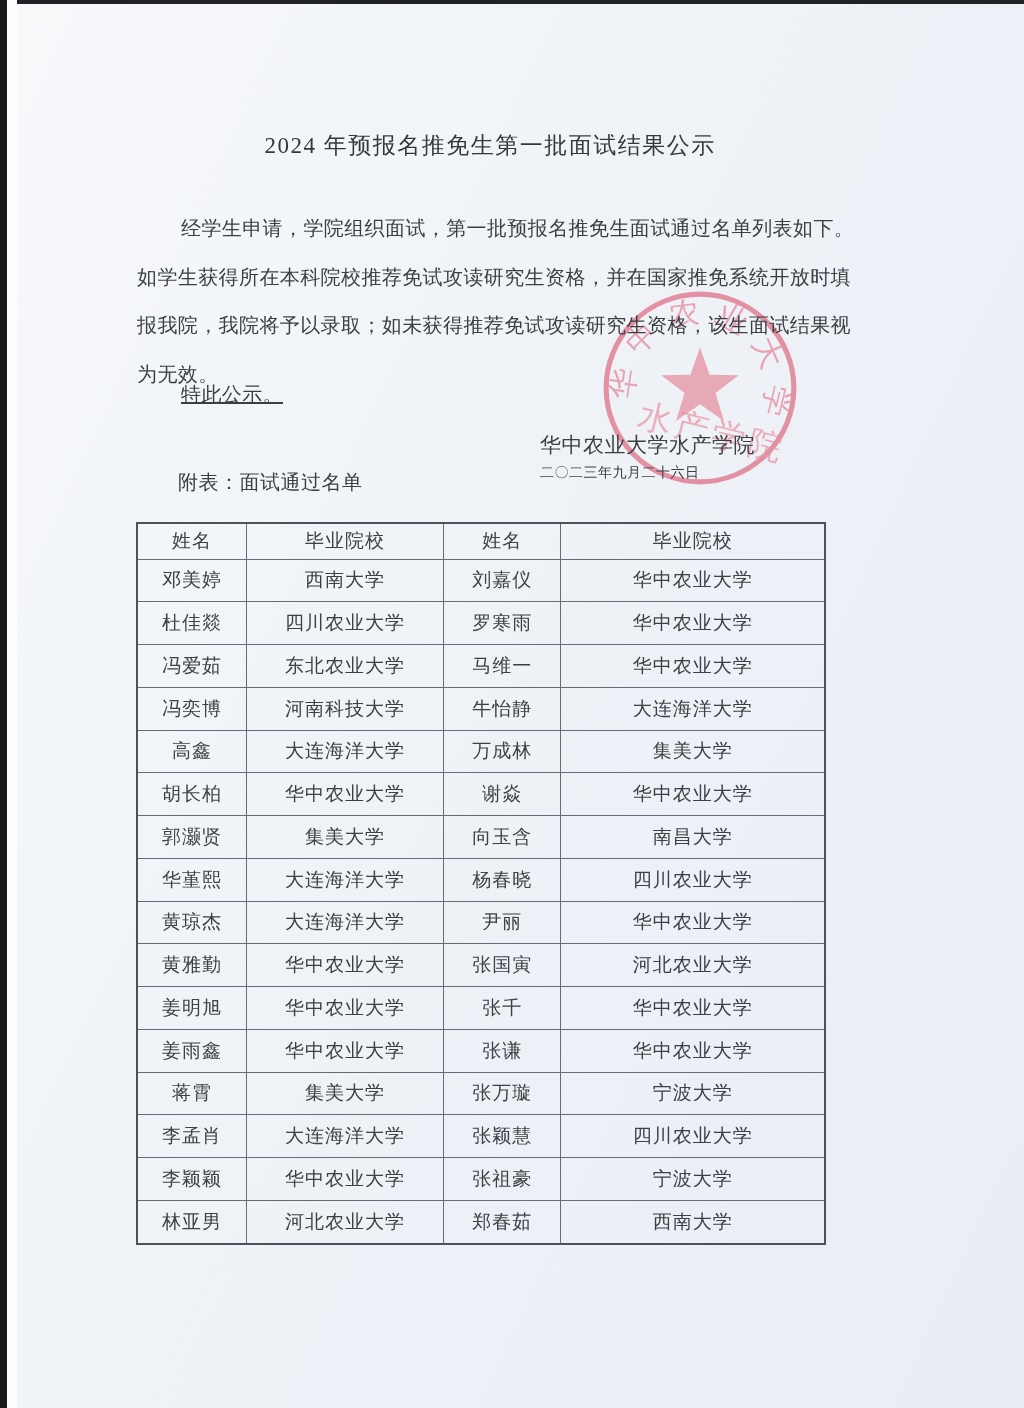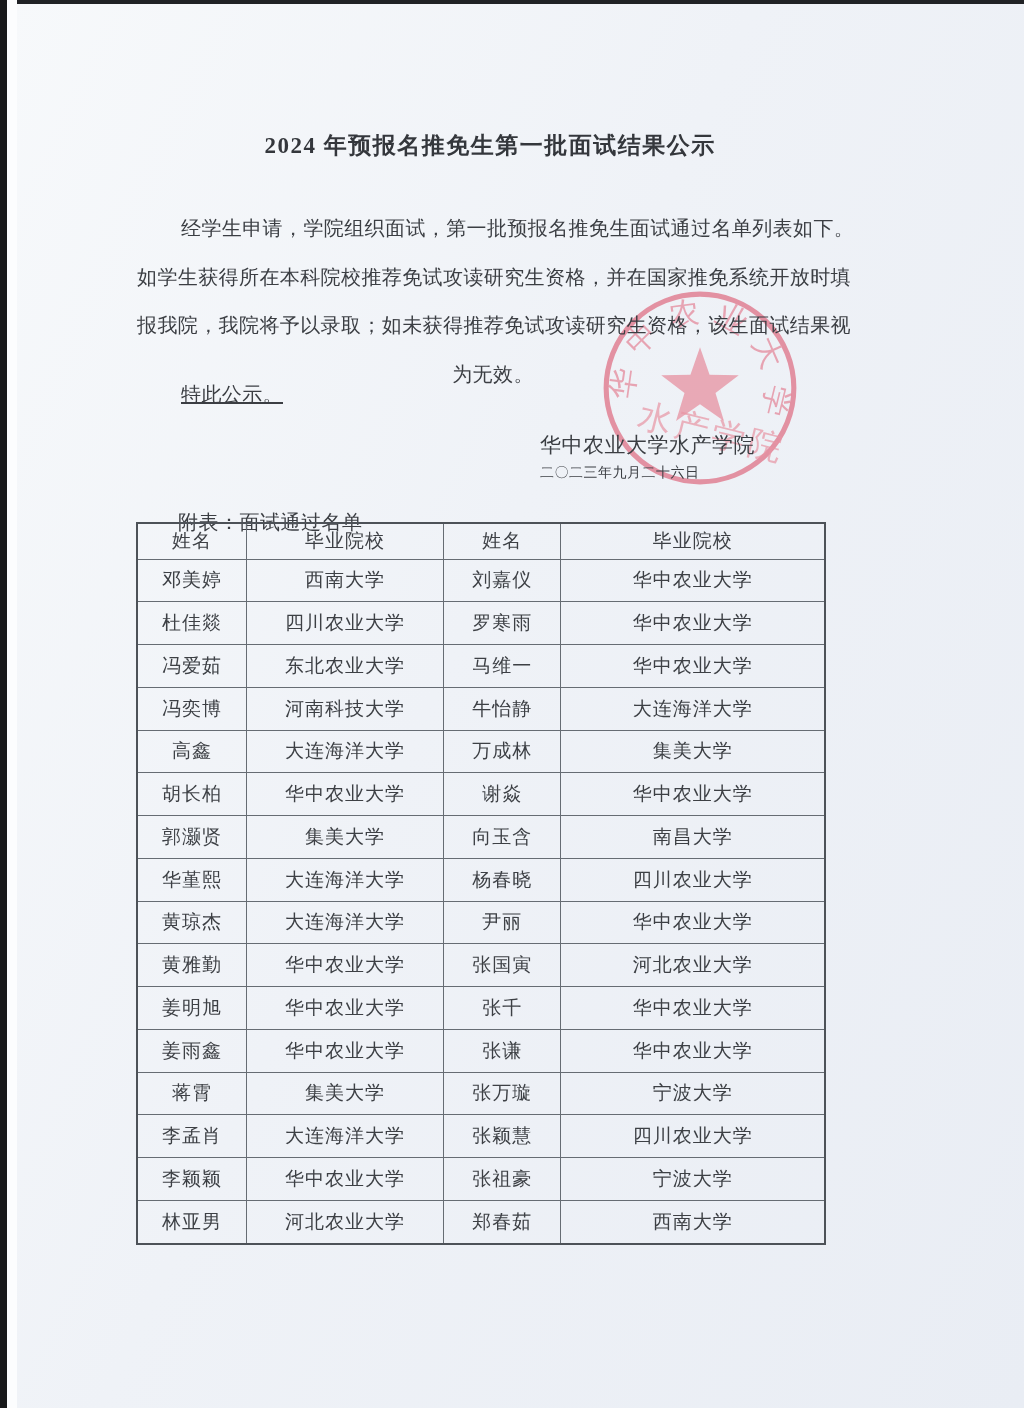--- a/index.html
+++ b/index.html
@@ -23,45 +23,44 @@
     position: absolute; top: 0; left: 0; width: 7px; height: 1408px;
     background: #17181a;
   }
   .edge-left-sliver {
     position: absolute; top: 0; left: 7px; width: 10px; height: 1408px;
     background: #fcfdfe;
   }
   .title {
     position: absolute; top: 130px; left: 0; width: 980px;
     text-align: center;
-    font-size: 23px; font-weight: bold; letter-spacing: 1.5px;
+    font-size: 23px; font-weight: normal; letter-spacing: 1.5px;
     color: #34373c;
     white-space: nowrap;
   }
   .para {
     position: absolute; top: 204px; left: 137px; width: 712px;
     font-size: 20px; line-height: 48.5px; letter-spacing: 0.4px;
     white-space: nowrap;
-    text-align: center;
   }
   .para .indent { padding-left: 44px; }
   .closing {
     position: absolute; top: 370px; left: 181px;
     font-size: 20px; line-height: 48.5px; letter-spacing: 0.4px; text-decoration: underline;
   }
   .signature {
     position: absolute; top: 419px; left: 540px;
     font-size: 21px; letter-spacing: 0.5px; margin-top: 12px;
   }
   .docdate {
     position: absolute; top: 464px; left: 540px;
     font-size: 14px; letter-spacing: 0.5px;
   }
   .caption {
-    position: absolute; top: 509px; left: 178px;
+    position: absolute; top: 469px; left: 178px;
     font-size: 20px; letter-spacing: 0.5px;
   }
   table.results {
     position: absolute; top: 522px; left: 136px;
     width: 690px; height: 723px;
     border-collapse: collapse; table-layout: fixed;
     font-size: 19px; color: #3d4045;
     border: 2px solid #4d5258;
   }
   table.results th, table.results td {

